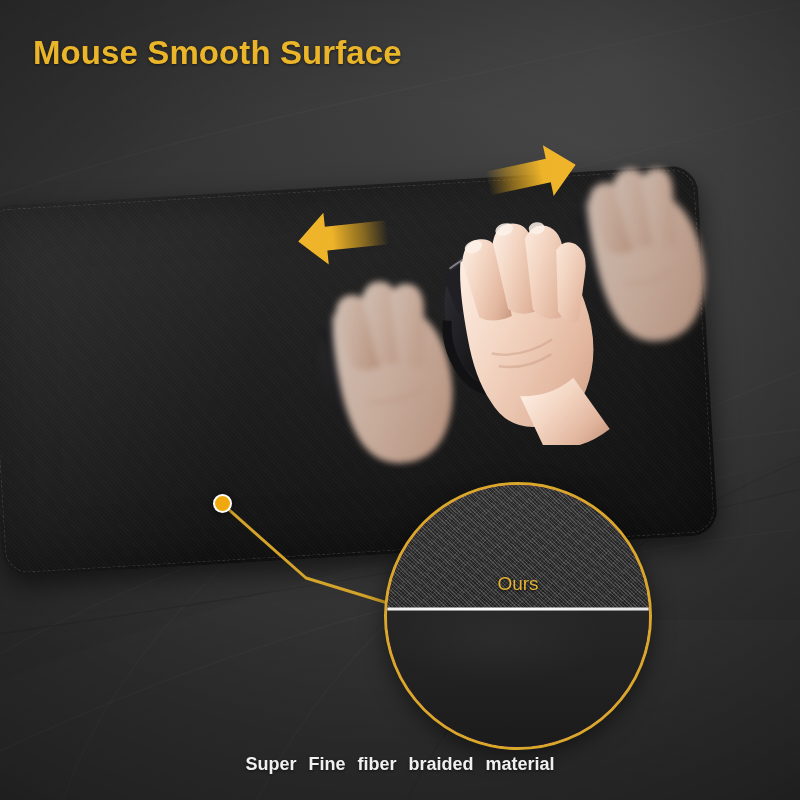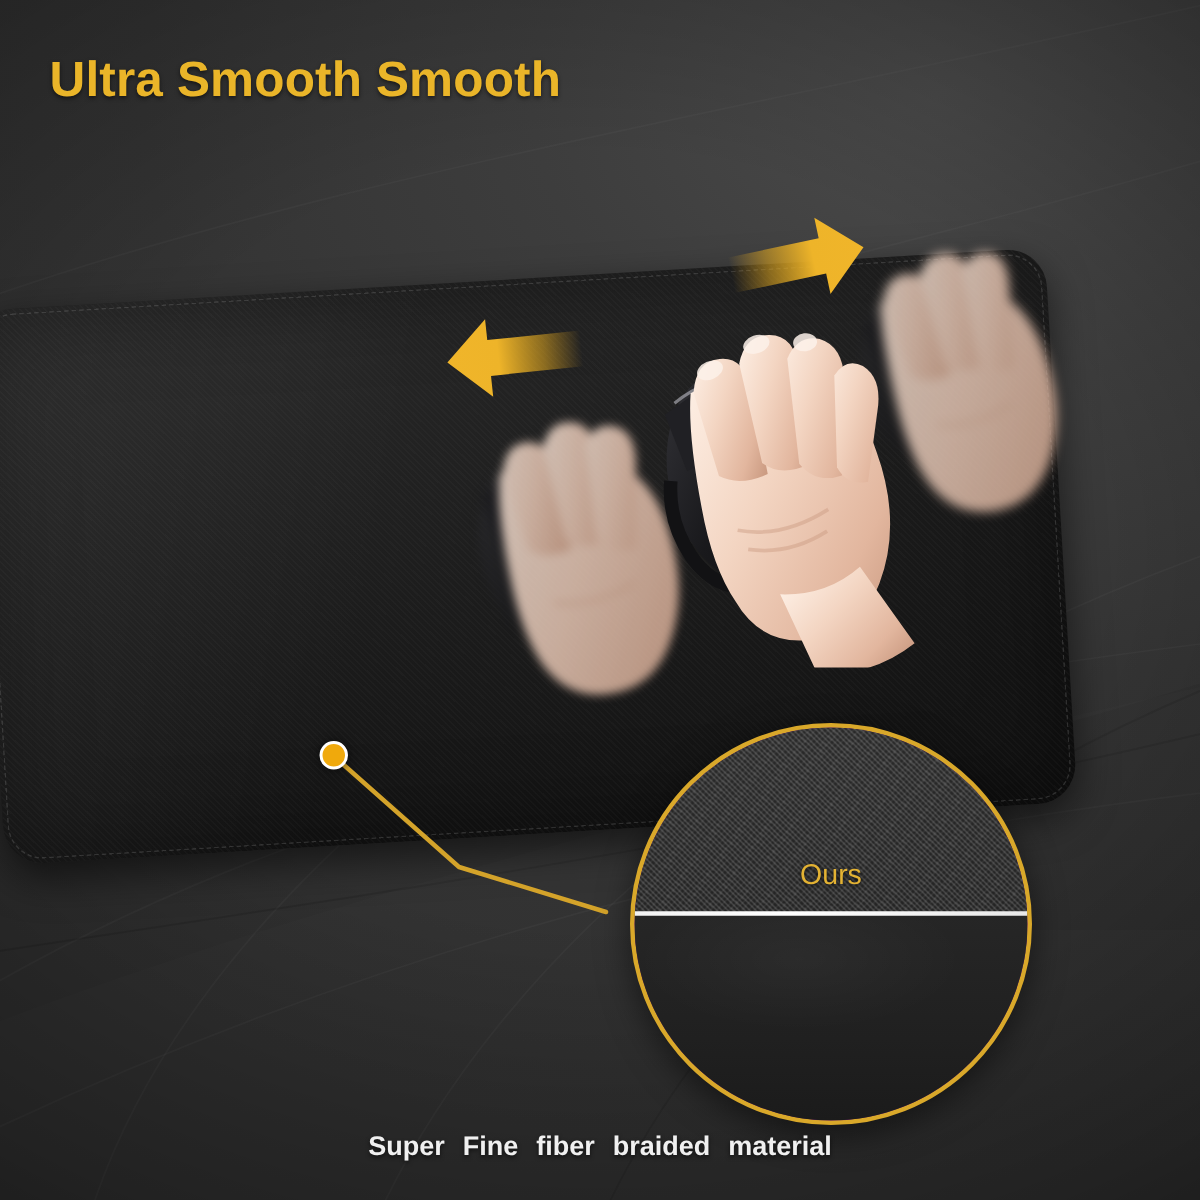--- a/index.html
+++ b/index.html
@@ -91,21 +91,21 @@
     position:absolute;left:213px;top:494px;
     width:19px;height:19px;border-radius:50%;
     background:#f0a90c;
     border:2.5px solid #ffffff;
     box-shadow:0 0 6px rgba(0,0,0,.6);
     box-sizing:border-box;
   }
 
   
   .mag{
-    position:absolute;left:420px;top:482px;
+    position:absolute;left:384px;top:482px;
     width:268px;height:268px;border-radius:50%;
     border:3px solid #d9a82a;
     box-sizing:border-box;
     overflow:hidden;
     background:#701a75;
     box-shadow:0 6px 22px rgba(0,0,0,.5);
   }
   .mag-top{
     position:absolute;left:0;top:0;width:100%;height:47.5%;
     background:
@@ -318,21 +318,21 @@
         <g stroke="#cb9b82" stroke-width="2.5" fill="none" opacity=".45">
           <path d="M66 138 q28 12 62 0"></path>
           <path d="M70 152 q26 10 54 0"></path>
         </g>
 
         <path d="M84 186 q30 8 56 -6 l24 58 q-34 16 -68 4 Z" fill="url(#skinC)"></path>
       </g>
     </svg>
   </div>
 
-  <div class="title">Ultra Smooth Smooth</div>
+  <div class="title">Mouse Smooth Surface</div>
 
   <div class="callout-line">
     <svg width="800" height="800" viewBox="0 0 800 800">
       <polyline points="227,508 306,578 404,608" fill="none" stroke="#d4a32a" stroke-width="3" stroke-linejoin="round" stroke-linecap="round"></polyline>
     </svg>
   </div>
   <div class="dot"></div>
 
   <div class="mag">
     <div class="mag-top"></div>

